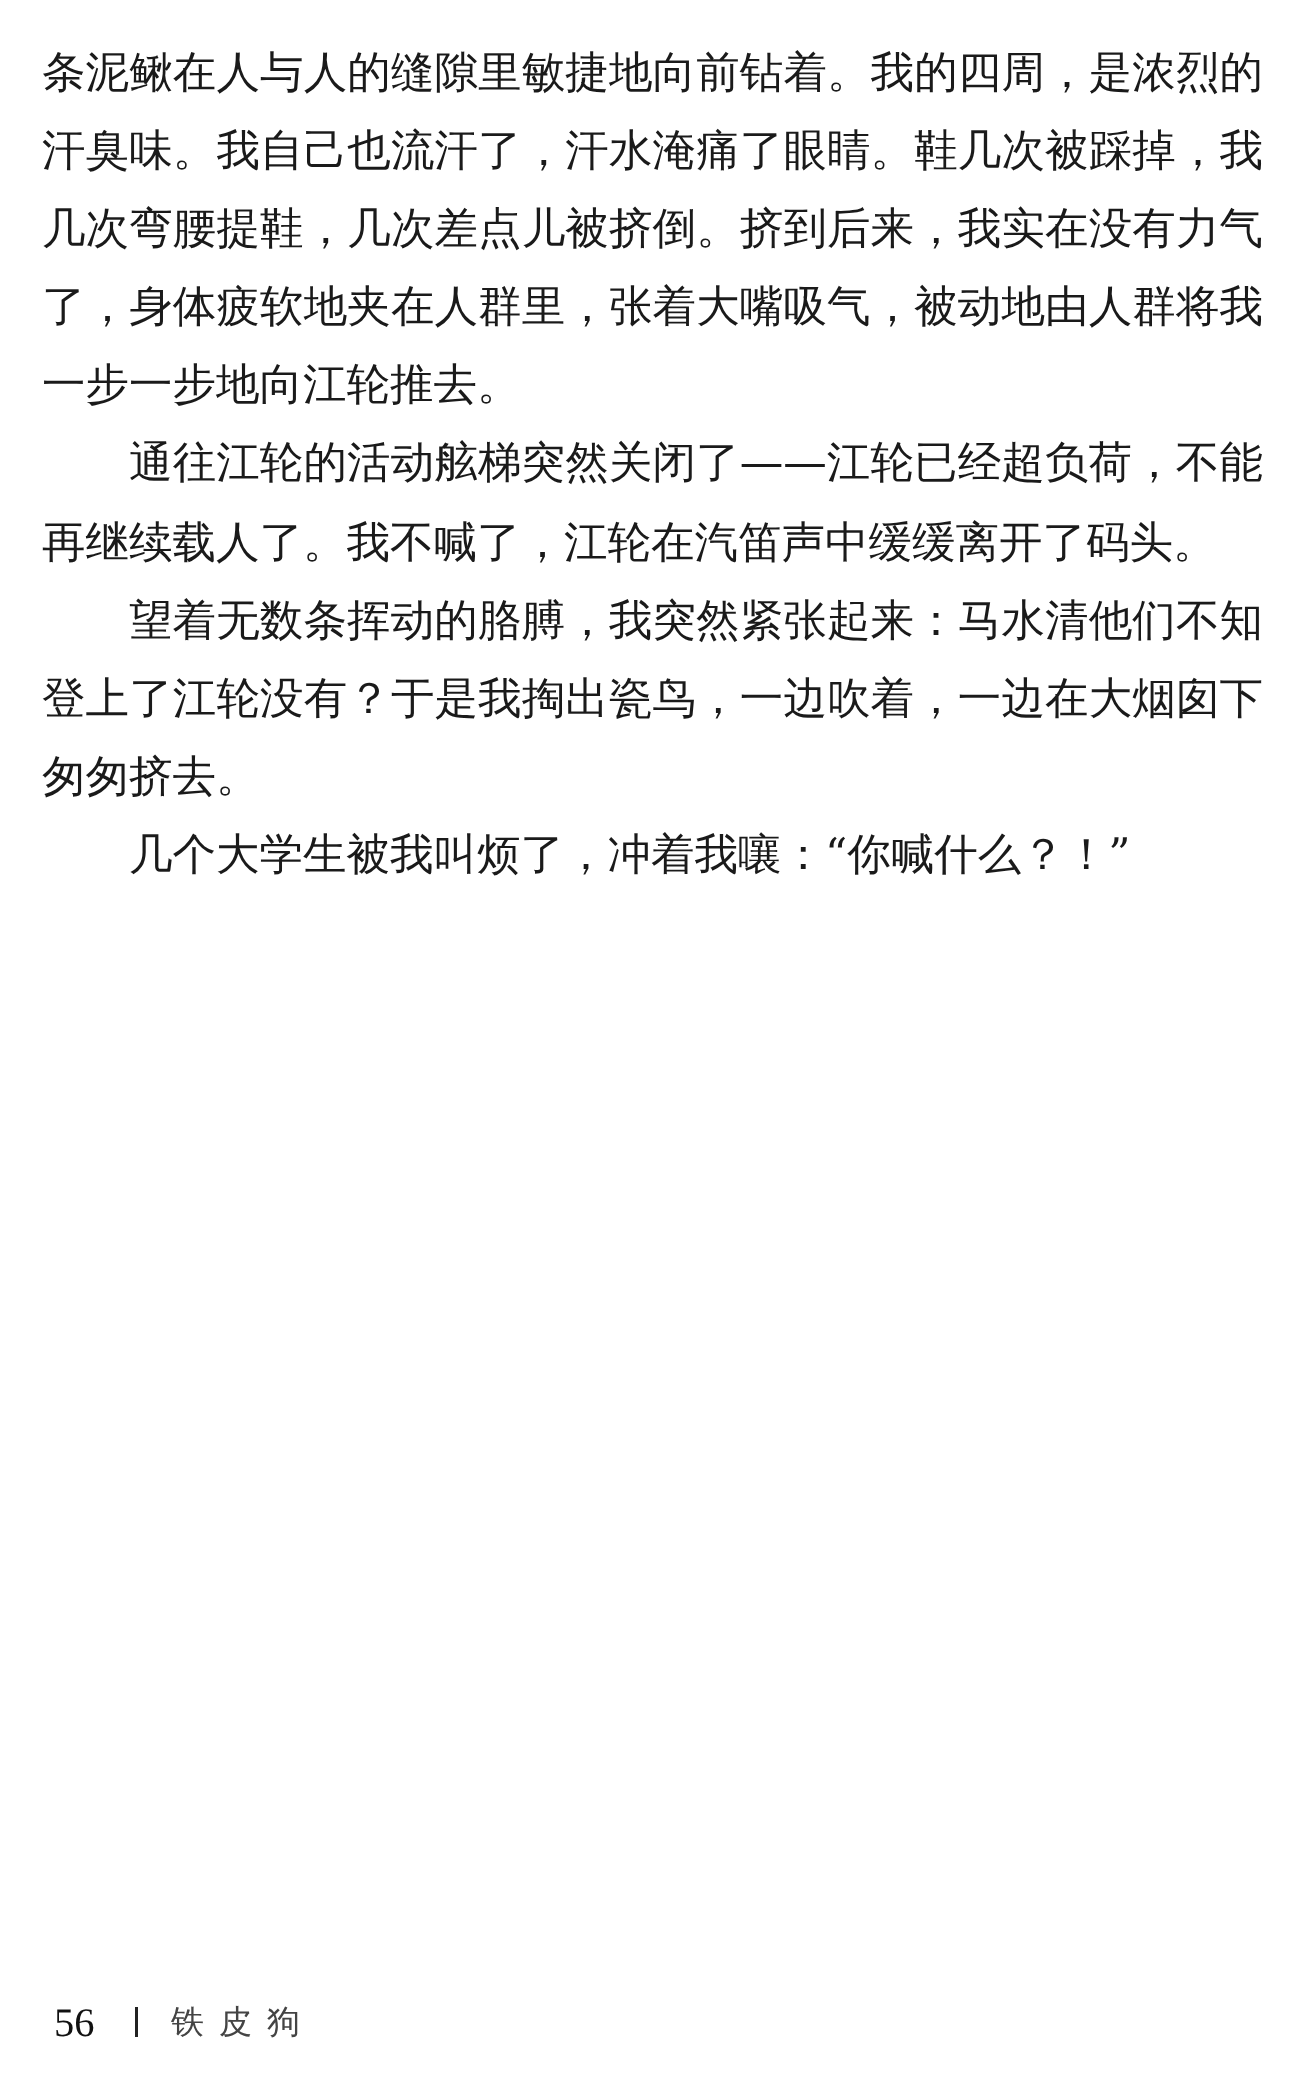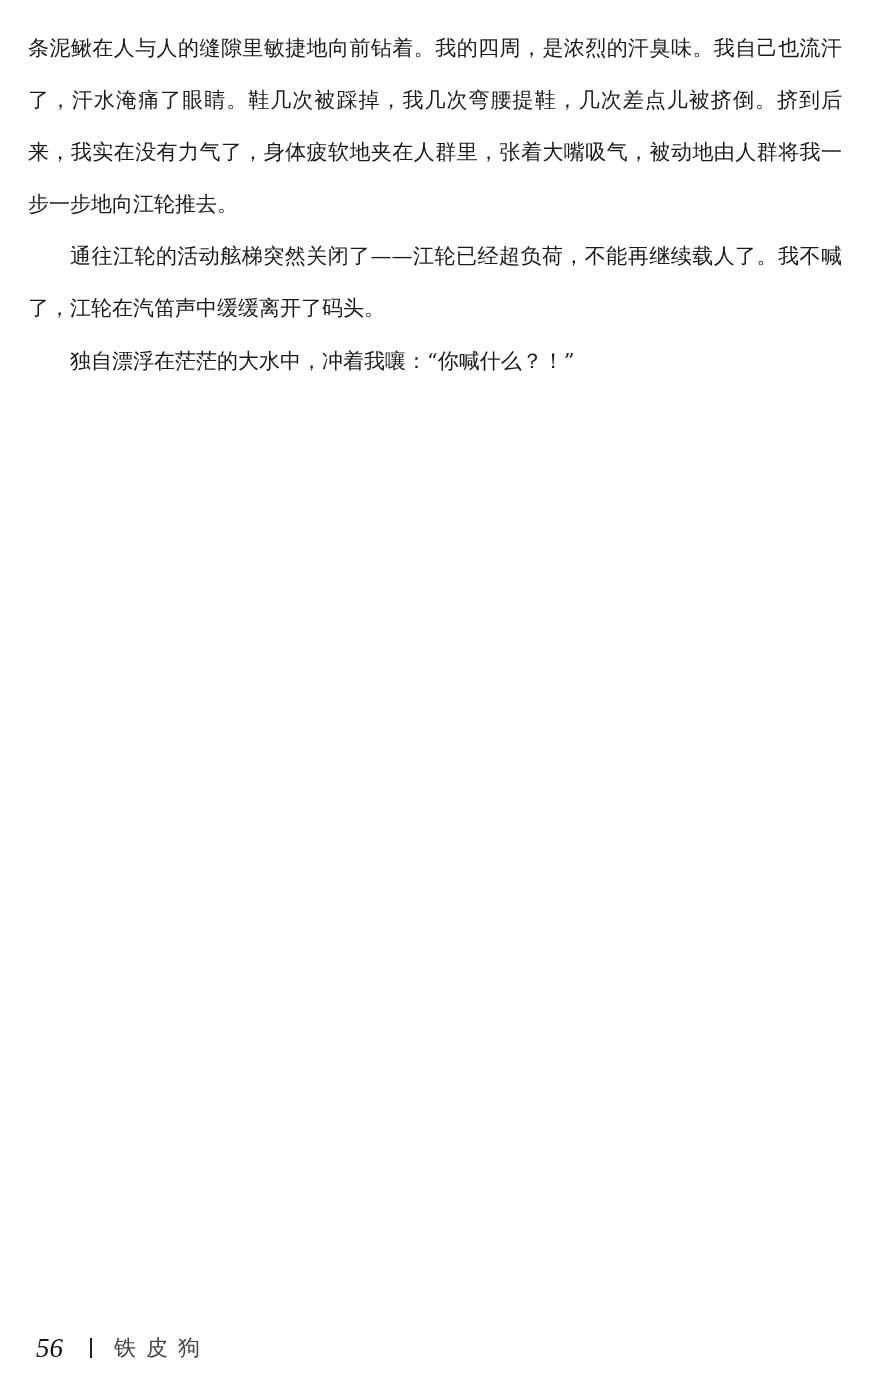--- a/index.html
+++ b/index.html
@@ -1,40 +1,41 @@
 <!DOCTYPE html>
 <html><head>
 <meta charset="utf-8">
 <style>
   html, body { margin: 0; padding: 0; background: #ffffff; }
   body { width: 872px; height: 1391px; position: relative; overflow: hidden; }
   .page-body {
     position: absolute; left: 28px; top: 22px; width: 814px;
     font-family: "DejaVu Serif", "Liberation Serif", serif;
-    font-size: 21px; line-height: 52.1px; color: #1a1a1a;
+    font-size: 29px; line-height: 52.1px; color: #1a1a1a;
     text-align: justify; text-justify: inter-character;
   }
   .para { margin: 0; text-indent: 2em; }
   .footer { position: absolute; left: 36px; top: 1330px; height: 36px; display: flex; align-items: center; }
   .page-num {
     font-family: "Liberation Serif", "DejaVu Serif", serif;
-    font-style: italic; font-size: 27px; color: #111; width: 40px;
+    font-size: 27px; color: #111; width: 40px;
   }
   .sep { width: 2px; height: 20px; background: #222; margin-left: 14px; margin-right: 22px; }
   .book-title {
     font-family: Liberation Serif, serif;
     font-size: 22px; color: #444; letter-spacing: 10px;
   }
 </style>
 </head>
 <body>
 
 <div class="page-body">
   <p class="para" style="text-indent:0">条泥鳅在人与人的缝隙里敏捷地向前钻着。我的四周，是浓烈的汗臭味。我自己也流汗了，汗水淹痛了眼睛。鞋几次被踩掉，我几次弯腰提鞋，几次差点儿被挤倒。挤到后来，我实在没有力气了，身体疲软地夹在人群里，张着大嘴吸气，被动地由人群将我一步一步地向江轮推去。</p>
   <p class="para">通往江轮的活动舷梯突然关闭了——江轮已经超负荷，不能再继续载人了。我不喊了，江轮在汽笛声中缓缓离开了码头。</p>
-  <p class="para">独自漂浮在茫茫的大水中，冲着我嚷：“你喊什么？！”</p>
+  <p class="para">望着无数条挥动的胳膊，我突然紧张起来：马水清他们不知登上了江轮没有？于是我掏出瓷鸟，一边吹着，一边在大烟囱下匆匆挤去。</p>
+  <p class="para">几个大学生被我叫烦了，冲着我嚷：“你喊什么？！”</p>
 </div>
 
 <div class="footer">
   <span class="page-num">56</span>
   <span class="sep"></span>
   <span class="book-title">铁皮狗</span>
 </div>
 
 </body></html>

